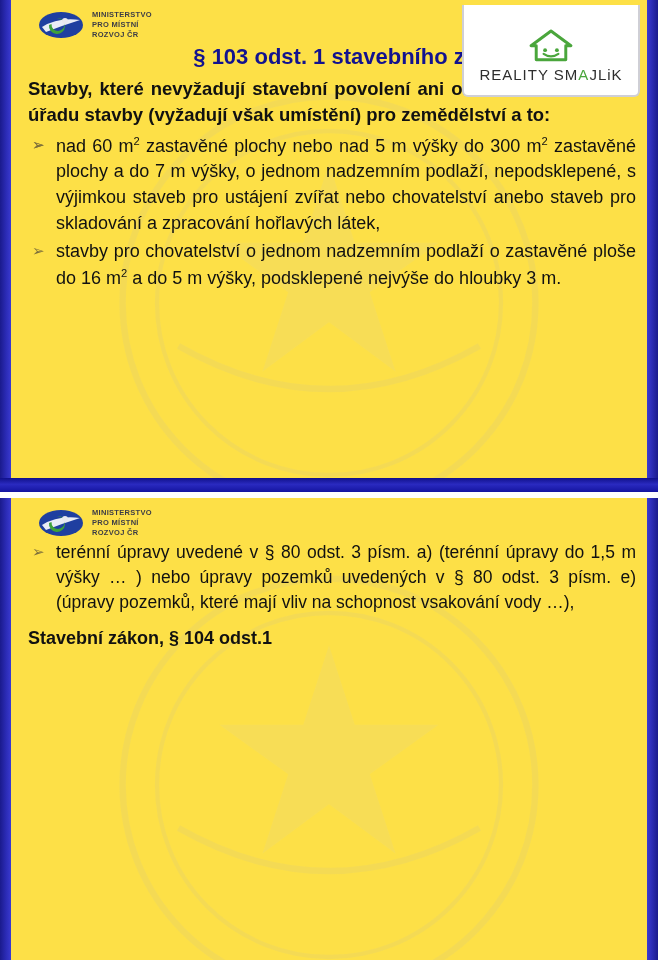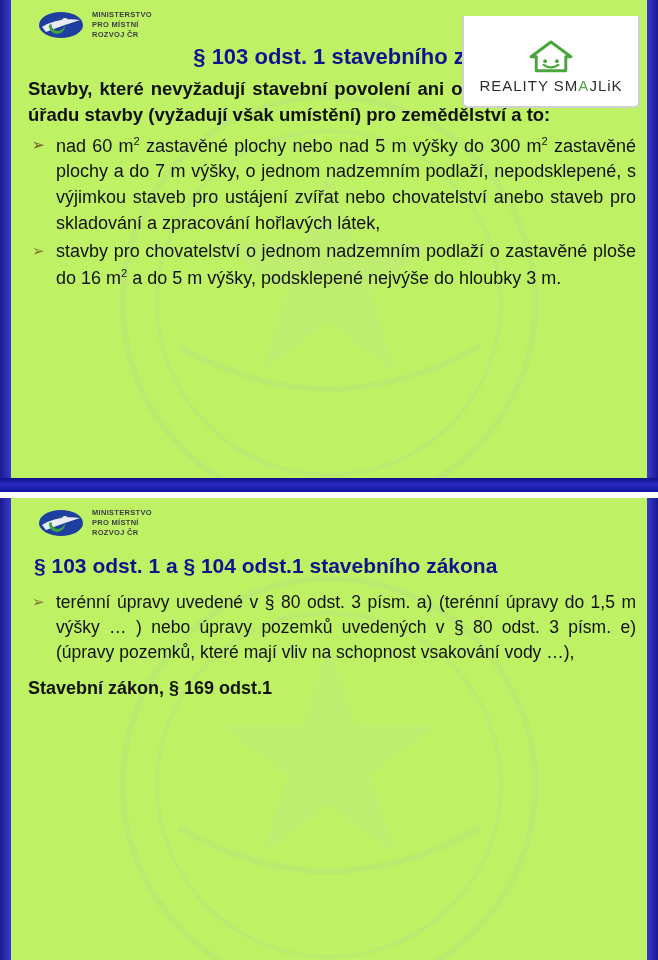--- a/index.html
+++ b/index.html
@@ -11,21 +11,21 @@
     width: 658px;
     height: 960px;
     font-family: "Liberation Sans", sans-serif;
     position: relative;
     overflow: hidden;
   }
 
   
   .slide {
     position: relative;
-    background: #bef264;
+    background: #fde047;
     overflow: hidden;
     box-sizing: border-box;
   }
   .slide .edge-left {
     position: absolute;
     left: 0; top: 0; bottom: 0;
     width: 11px;
     background: linear-gradient(to right, #1a1a8c 0%, #2b2bb5 55%, #3a3ad0 100%);
   }
   .slide .edge-right {
@@ -149,21 +149,21 @@
     font-size: 18px;
     font-weight: bold;
     color: #111111;
     padding: 10px 6px 0 12px;
     margin: 0;
   }
 
   
   .brand-badge {
     position: absolute;
-    top: 16px;
+    top: 5px;
     right: 18px;
     width: 178px;
     height: 92px;
     background: #ffffff;
     border: 2px solid #cfcfd6;
     border-top: none;
     border-radius: 0 0 6px 6px;
     z-index: 20;
     display: flex;
     flex-direction: column;
@@ -266,31 +266,30 @@
         <path d="M22 30 a16 16 0 1 0 16 -14 a13 13 0 1 1 -11 12 Z" fill="#3ea13a"></path>
         <circle cx="54" cy="22" r="6" fill="#e8e8ef"></circle>
       </svg>
       <div class="logo-text">
         <div>Ministerstvo</div>
         <div>pro místní</div>
         <div>rozvoj ČR</div>
       </div>
     </div>
 
-    <div class="slide-title">§ 103 odst. 1 a § 104 odst.1 stavebního zákona</div>
 
 
     <ul class="bullets">
       <li>
         <span class="arrow">➢</span>
         <span>terénní úpravy uvedené v § 80 odst. 3 písm. a)  (terénní úpravy do 1,5 m výšky … ) nebo úpravy pozemků uvedených v § 80 odst. 3 písm. e) (úpravy pozemků, které mají vliv na schopnost vsakování vody …),</span>
       </li>
     </ul>
 
-    <p class="sub-head">Stavební zákon, § 169 odst.1</p>
+    <p class="sub-head">Stavební zákon, § 104 odst.1</p>
 
   </div>
 </div>
 
 <div class="brand-badge">
   <svg class="house" viewBox="0 0 60 46">
     <path d="M30 4 L57 24 L50 24 L50 43 L10 43 L10 24 L3 24 Z" fill="none" stroke="#4aa63c" stroke-width="4" stroke-linejoin="round"></path>
     <circle cx="22" cy="30" r="2.6" fill="#4aa63c"></circle>
     <circle cx="38" cy="30" r="2.6" fill="#4aa63c"></circle>
     <path d="M20 35 Q30 42 40 35" fill="none" stroke="#4aa63c" stroke-width="3" stroke-linecap="round"></path>

